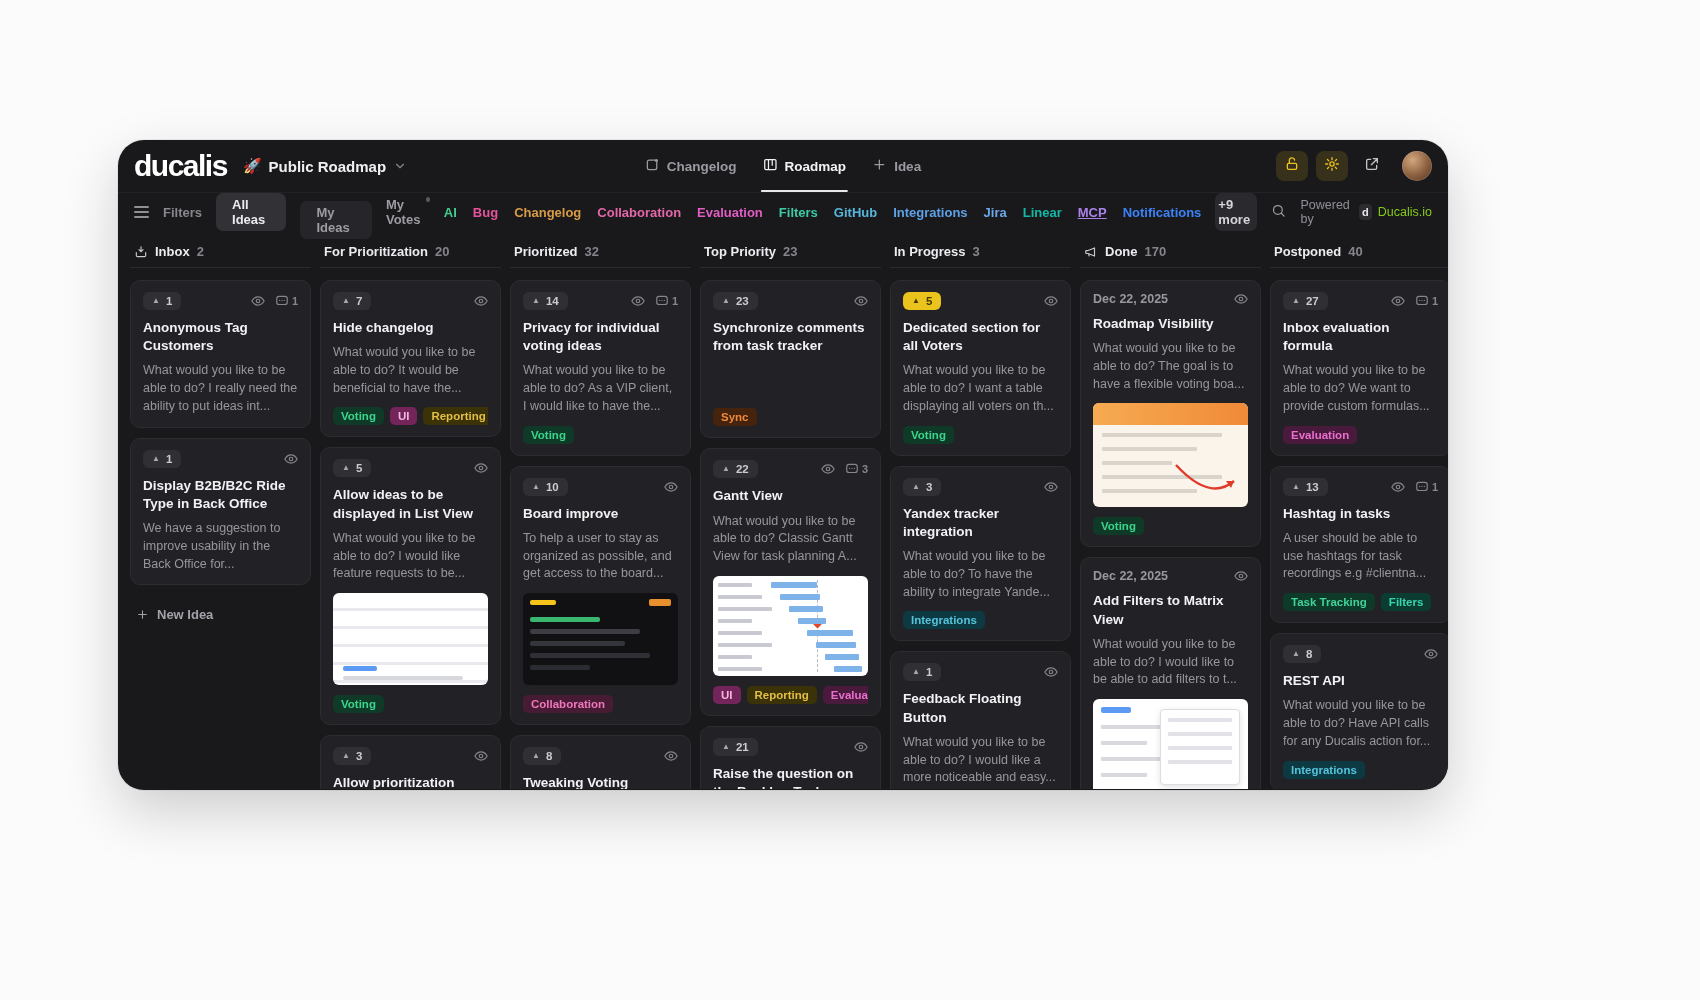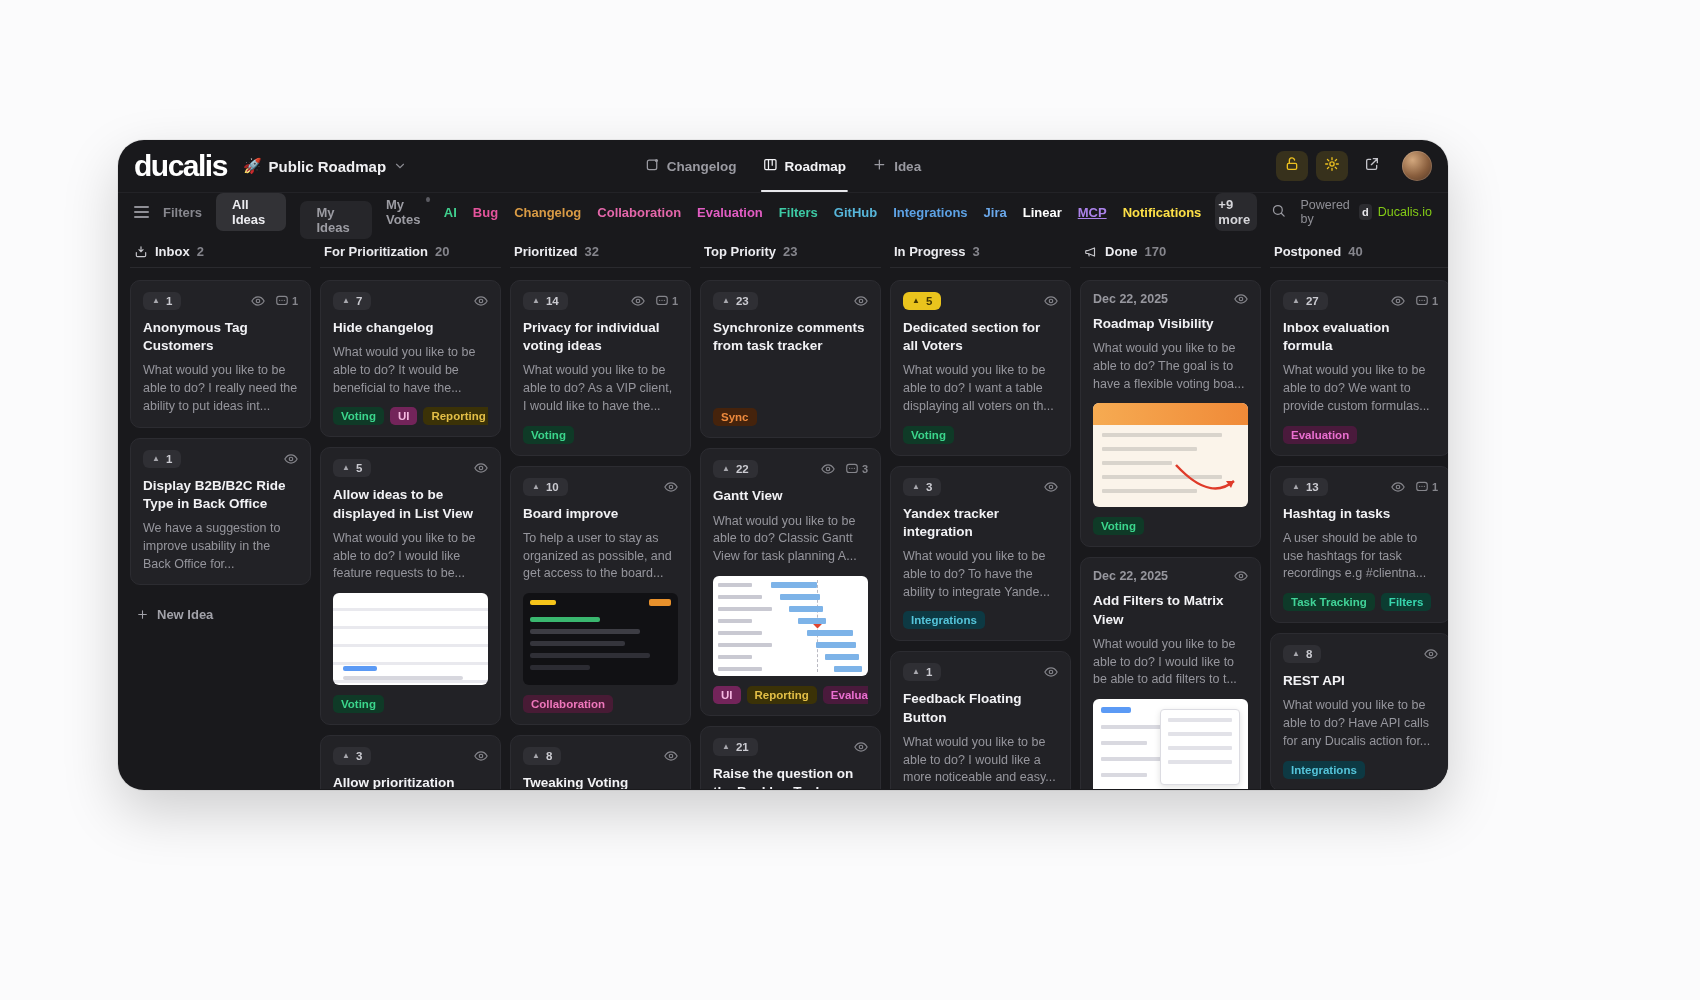--- a/index.html
+++ b/index.html
@@ -192,23 +192,23 @@
     <span class="tagfilters">
         <span class="tagfilter" style="color: rgb(64, 207, 142);">AI</span>
         <span class="tagfilter" style="color: rgb(228, 84, 156);">Bug</span>
         <span class="tagfilter" style="color: rgb(217, 155, 69);">Changelog</span>
         <span class="tagfilter" style="color: rgb(228, 103, 170);">Collaboration</span>
         <span class="tagfilter" style="color: rgb(226, 93, 195);">Evaluation</span>
         <span class="tagfilter" style="color: rgb(61, 202, 165);">Filters</span>
         <span class="tagfilter" style="color: rgb(87, 182, 218);">GitHub</span>
         <span class="tagfilter" style="color: rgb(93, 162, 229);">Integrations</span>
         <span class="tagfilter" style="color: rgb(107, 168, 234);">Jira</span>
-        <span class="tagfilter" style="color: #ffffff;">Linear</span>
+        <span class="tagfilter" style="color: #14b8a6;">Linear</span>
         <span class="tagfilter" style="color: rgb(171, 130, 234); text-decoration: underline;">MCP</span>
-        <span class="tagfilter" style="color: #fde047;">Notifications</span>
+        <span class="tagfilter" style="color: #3b82f6;">Notifications</span>
       </span>
     <span class="more-pill">+9 more</span>
     <span class="searchbtn">
       <span>
         <svg viewBox="0 0 24 24" fill="none" stroke="currentColor" stroke-width="2" stroke-linecap="round">
             <circle cx="11" cy="11" r="7"></circle>
             <path d="M21 21l-4.5-4.5"></path>
           </svg>
       </span>
     </span>

